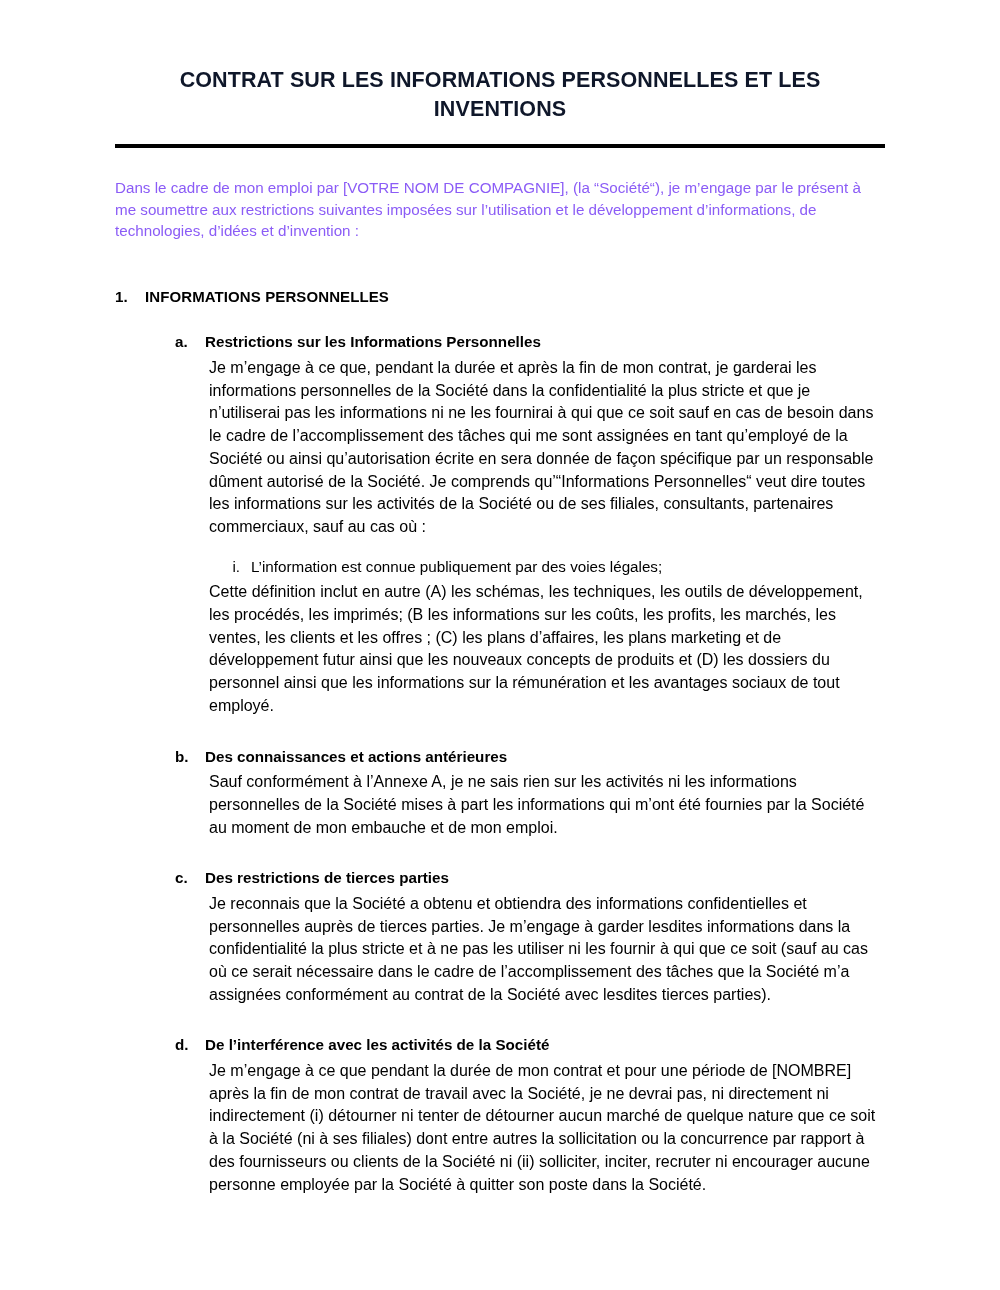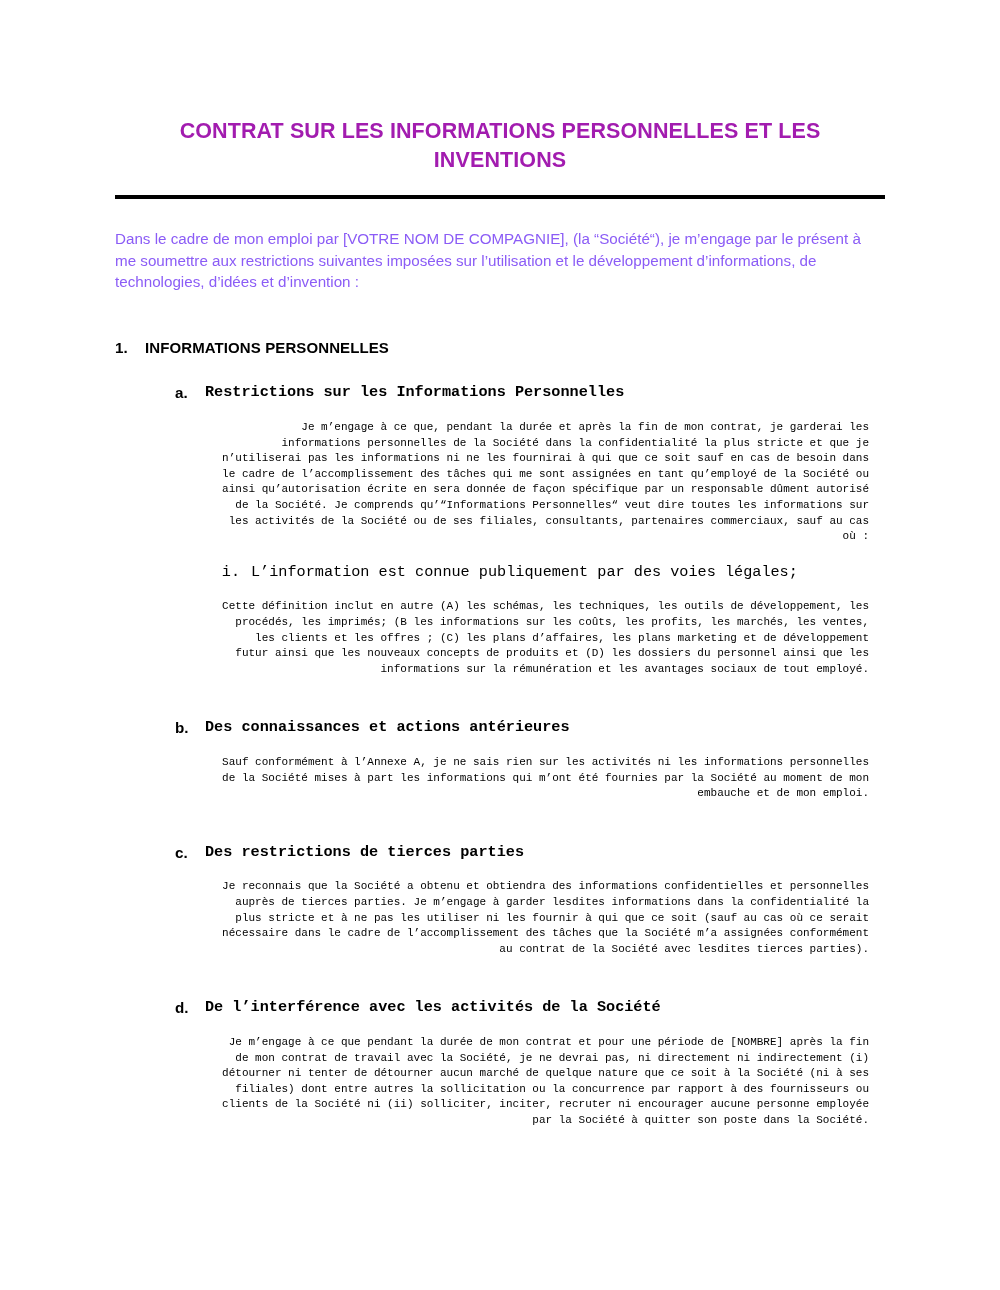--- a/index.html
+++ b/index.html
@@ -25,27 +25,27 @@
   .content {
     position: absolute;
     left: 115px;
     top: 0;
     width: 770px;
   }
 
   
   .doc-title {
     margin: 0;
-    padding-top: 117px;
+    padding-top: 66px;
     font-size: 21.5px;
     font-weight: bold;
     line-height: 1.35;
     text-align: center;
     letter-spacing: 0.1px;
-    color: #a21caf;
+    color: #0f172a;
   }
   .title-rule {
     margin-top: 20px;
     height: 0;
     border: none;
     border-top: 4px solid #000;
     width: 100%;
   }
 
   
@@ -89,33 +89,31 @@
   }
   .clause-marker {
     width: 30px;
     flex: 0 0 30px;
     font-size: 15.2px;
     font-weight: bold;
     line-height: 1.42;
   }
   .clause-body {
     flex: 1 1 auto;
-    font-family: Liberation Mono, monospace;
   }
   .clause-heading {
     margin: 0;
     font-size: 15.2px;
     font-weight: bold;
     line-height: 1.42;
   }
   .clause-para {
-    margin: 16px;
-    font-size: 11px;
+    margin: 4px;
+    font-size: 16px;
     line-height: 1.42;
-    text-align: right;
   }
 
   
   .roman-list {
     margin: 17px 0 0 0;
     padding: 0;
     list-style: none;
   }
   .roman-item {
     display: flex;

